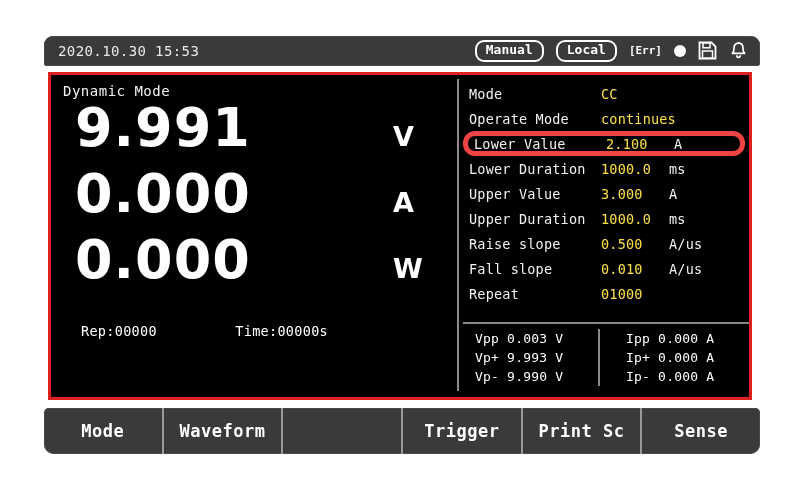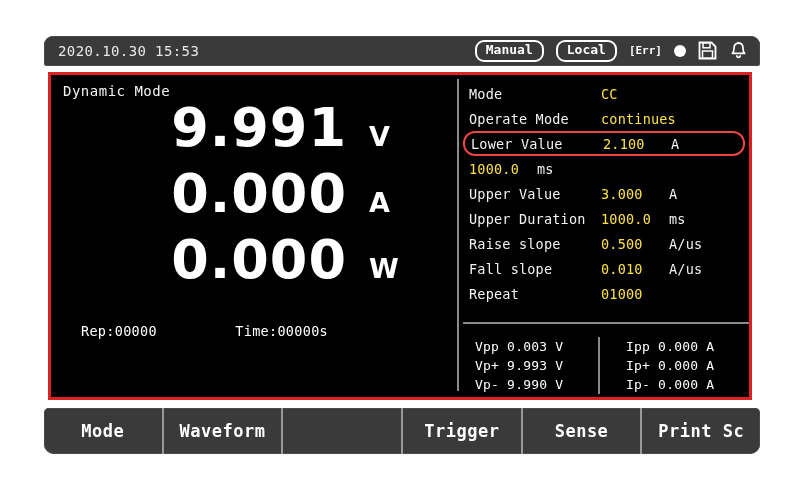--- a/index.html
+++ b/index.html
@@ -121,22 +121,22 @@
     justify-content: flex-start;
     height: 66px;
   }
   .readval {
     color: #ffffff;
     font-size: 54px;
     font-weight: bold;
     font-family: "DejaVu Sans", sans-serif;
     letter-spacing: 1px;
     width: 296px;
-    text-align: right;
     line-height: 1;
+    margin-left: 24px;
   }
   .readunit {
     color: #ffffff;
     font-size: 27px;
     font-weight: bold;
     font-family: "DejaVu Sans", sans-serif;
     margin-left: 22px;
     line-height: 1;
   }
   .leftstats {
@@ -168,21 +168,21 @@
   }
   .paramrow {
     position: relative;
     height: 25px;
     display: flex;
     align-items: center;
     padding-left: 8px;
     box-sizing: border-box;
   }
   .paramrow.selected {
-    border: 2px solid #ef4444;
+    border: 5px solid #ef4444;
     border-radius: 12px;
     height: 25px;
     box-sizing: border-box;
     margin-left: 2px;
     width: 282px;
     padding-left: 6px;
   }
   .p-label {
     color: #f2f2f2;
     font-size: 13.5px;
@@ -217,21 +217,20 @@
     position: absolute;
     left: 0;
     top: 254px;
     width: 288px;
     display: flex;
   }
   .peakcol {
     flex: 1;
     padding-left: 14px;
     box-sizing: border-box;
-    margin-top: 8px;
   }
   .peakcol.right {
     border-left: 2px solid #8a8a8a;
     padding-left: 26px;
   }
   .peakline {
     color: #ffffff;
     font-size: 13px;
     line-height: 19px;
     white-space: nowrap;
@@ -338,20 +337,21 @@
           <span class="p-label">Operate Mode</span>
           <span class="p-value">continues</span>
           <span class="p-unit"></span>
         </div>
         <div class="paramrow selected">
           <span class="p-label">Lower Value</span>
           <span class="p-value">2.100</span>
           <span class="p-unit">A</span>
         </div>
         <div class="paramrow">
+          <span class="p-label">Lower Duration</span>
           <span class="p-value">1000.0</span>
           <span class="p-unit">ms</span>
         </div>
         <div class="paramrow">
           <span class="p-label">Upper Value</span>
           <span class="p-value">3.000</span>
           <span class="p-unit">A</span>
         </div>
         <div class="paramrow">
           <span class="p-label">Upper Duration</span>
@@ -391,17 +391,17 @@
       </div>
 
     </div>
   </div>
 
   <div class="fnbar">
     <div class="fnkey">Mode</div>
     <div class="fnkey">Waveform</div>
     <div class="fnkey"></div>
     <div class="fnkey">Trigger</div>
+    <div class="fnkey">Print Sc</div>
     <div class="fnkey">Sense</div>
-    <div class="fnkey">Print Sc</div>
   </div>
 
 </div>
 
 </body></html>

